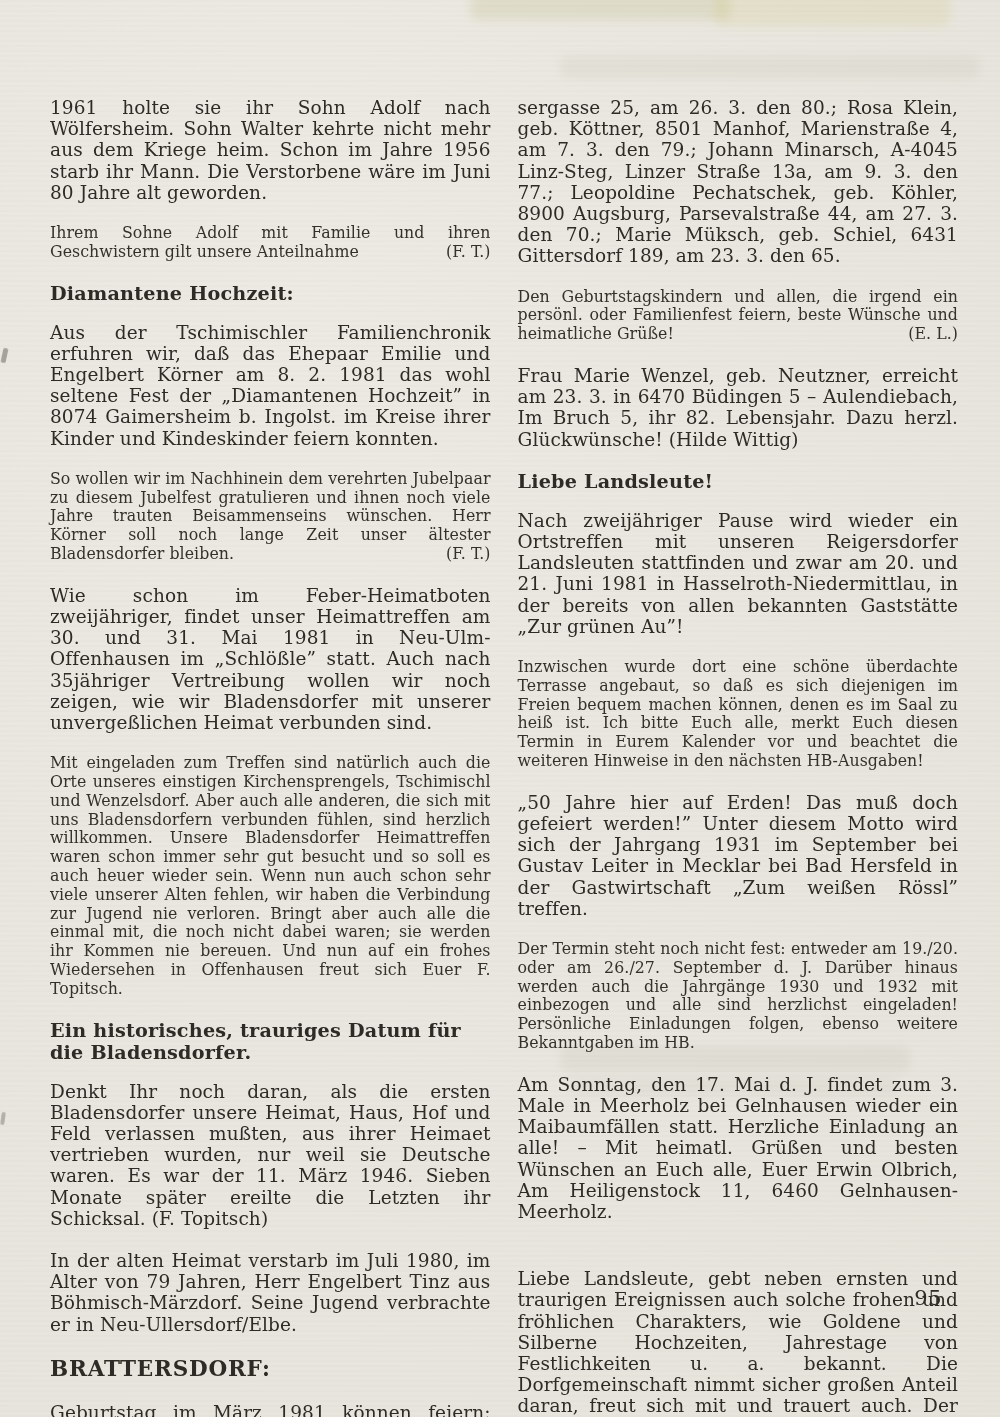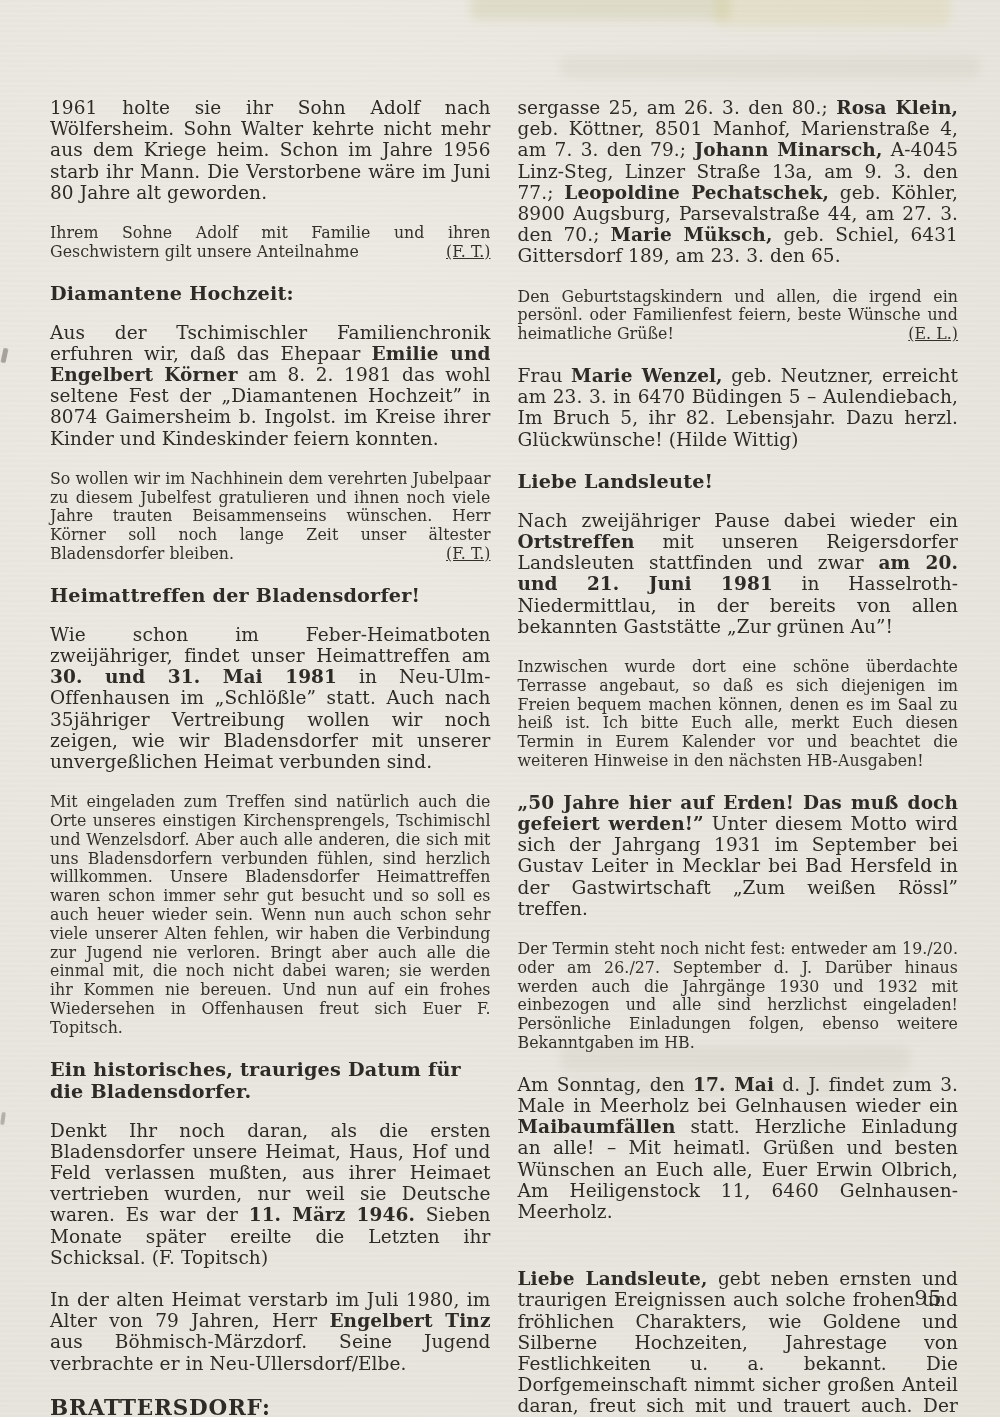--- a/index.html
+++ b/index.html
@@ -51,22 +51,22 @@
     letter-spacing: 0.8px;
     margin-top: 34px;
     margin-bottom: 14px;
   }
   .attribution {
     font-size: 18.5px;
     line-height: 21.2px;
     text-align: right;
   }
   .gap-top { margin-top: 46px !important; }
-  .b { font-weight: bold; }
-  .fr { float: right; text-decoration: underline; }
+  .b { font-weight: normal; }
+  .fr { float: right; }
   .page-number {
     position: absolute;
     right: 58px;
     bottom: 107px;
     font-size: 21px;
     letter-spacing: 0.5px;
     text-align: right;
   }
   
   .smudge { position: absolute; pointer-events: none; filter: blur(5px); border-radius: 8px; }
@@ -91,35 +91,34 @@
   <div class="speck speck-1"></div>
   <div class="speck speck-2"></div>
 
   <div class="columns">
     <div class="col">
         <div class="block para"><span class="">1961 holte sie ihr Sohn Adolf nach Wölfersheim. Sohn Walter kehrte nicht mehr aus dem Kriege heim. Schon im Jahre 1956 starb ihr Mann. Die Verstorbene wäre im Juni 80 Jahre alt geworden.</span></div>
         <div class="block para-small"><span class="">Ihrem Sohne Adolf mit Familie und ihren Geschwistern gilt unsere Anteilnahme</span><span class="fr">(F. T.)</span></div>
         <div class="block heading"><span class="">Diamantene Hochzeit:</span></div>
         <div class="block para"><span class="">Aus der Tschimischler Familienchronik erfuhren wir, daß das Ehepaar </span><span class="b ">Emilie und Engelbert Körner</span><span class=""> am 8. 2. 1981 das wohl seltene Fest der „Diamantenen Hochzeit” in 8074 Gaimersheim b. Ingolst. im Kreise ihrer Kinder und Kindeskinder feiern konnten.</span></div>
         <div class="block para-small"><span class="">So wollen wir im Nachhinein dem verehrten Jubelpaar zu diesem Jubelfest gratulieren und ihnen noch viele Jahre trauten Beisammenseins wünschen. Herr Körner soll noch lange Zeit unser ältester Bladensdorfer bleiben.</span><span class="fr">(F. T.)</span></div>
-        <div class="block heading"><span class="">Heimattreffen der Bladensdorfer!</span></div>
         <div class="block para"><span class="">Wie schon im Feber-Heimatboten zweijähriger, findet unser Heimattreffen am </span><span class="b ">30. und 31. Mai 1981</span><span class=""> in Neu-Ulm-Offenhausen im „Schlößle” statt. Auch nach 35jähriger Vertreibung wollen wir noch zeigen, wie wir Bladensdorfer mit unserer unvergeßlichen Heimat verbunden sind.</span></div>
         <div class="block para-small"><span class="">Mit eingeladen zum Treffen sind natürlich auch die Orte unseres einstigen Kirchensprengels, Tschimischl und Wenzelsdorf. Aber auch alle anderen, die sich mit uns Bladensdorfern verbunden fühlen, sind herzlich willkommen. Unsere Bladensdorfer Heimattreffen waren schon immer sehr gut besucht und so soll es auch heuer wieder sein. Wenn nun auch schon sehr viele unserer Alten fehlen, wir haben die Verbindung zur Jugend nie verloren. Bringt aber auch alle die einmal mit, die noch nicht dabei waren; sie werden ihr Kommen nie bereuen. Und nun auf ein frohes Wiedersehen in Offenhausen freut sich Euer F. Topitsch.</span></div>
         <div class="block heading"><span class="">Ein historisches, trauriges Datum für die Bladensdorfer.</span></div>
         <div class="block para"><span class="">Denkt Ihr noch daran, als die ersten Bladensdorfer unsere Heimat, Haus, Hof und Feld verlassen mußten, aus ihrer Heimaet vertrieben wurden, nur weil sie Deutsche waren. Es war der </span><span class="b ">11. März 1946.</span><span class=""> Sieben Monate später ereilte die Letzten ihr Schicksal. (F. Topitsch)</span></div>
         <div class="block para"><span class="">In der alten Heimat verstarb im Juli 1980, im Alter von 79 Jahren, Herr </span><span class="b ">Engelbert Tinz</span><span class=""> aus Böhmisch-Märzdorf. Seine Jugend verbrachte er in Neu-Ullersdorf/Elbe.</span></div>
         <div class="block heading-caps"><span class="">BRATTERSDORF:</span></div>
         <div class="block para"><span class="">Geburtstag im März 1981 können feiern: </span><span class="b ">Albine Meixner,</span><span class=""> 6430 Bad Hersfeld, Schlos-</span></div>
       </div>
     <div class="col">
         <div class="block para"><span class="">sergasse 25, am 26. 3. den 80.; </span><span class="b ">Rosa Klein,</span><span class=""> geb. Köttner, 8501 Manhof, Marienstraße 4, am 7. 3. den 79.; </span><span class="b ">Johann Minarsch,</span><span class=""> A-4045 Linz-Steg, Linzer Straße 13a, am 9. 3. den 77.; </span><span class="b ">Leopoldine Pechatschek,</span><span class=""> geb. Köhler, 8900 Augsburg, Parsevalstraße 44, am 27. 3. den 70.; </span><span class="b ">Marie Müksch,</span><span class=""> geb. Schiel, 6431 Gittersdorf 189, am 23. 3. den 65.</span></div>
         <div class="block para-small"><span class="">Den Geburtstagskindern und allen, die irgend ein persönl. oder Familienfest feiern, beste Wünsche und heimatliche Grüße!</span><span class="fr">(E. L.)</span></div>
         <div class="block para"><span class="">Frau </span><span class="b ">Marie Wenzel,</span><span class=""> geb. Neutzner, erreicht am 23. 3. in 6470 Büdingen 5 – Aulendiebach, Im Bruch 5, ihr 82. Lebensjahr. Dazu herzl. Glückwünsche! (Hilde Wittig)</span></div>
         <div class="block heading"><span class="">Liebe Landsleute!</span></div>
-        <div class="block para"><span class="">Nach zweijähriger Pause dabei wieder ein </span><span class="b ">Ortstreffen</span><span class=""> mit unseren Reigersdorfer Landsleuten stattfinden und zwar </span><span class="b ">am 20. und 21. Juni 1981</span><span class=""> in Hasselroth-Niedermittlau, in der bereits von allen bekannten Gaststätte „Zur grünen Au”!</span></div>
+        <div class="block para"><span class="">Nach zweijähriger Pause wird wieder ein </span><span class="b ">Ortstreffen</span><span class=""> mit unseren Reigersdorfer Landsleuten stattfinden und zwar </span><span class="b ">am 20. und 21. Juni 1981</span><span class=""> in Hasselroth-Niedermittlau, in der bereits von allen bekannten Gaststätte „Zur grünen Au”!</span></div>
         <div class="block para-small"><span class="">Inzwischen wurde dort eine schöne überdachte Terrasse angebaut, so daß es sich diejenigen im Freien bequem machen können, denen es im Saal zu heiß ist. Ich bitte Euch alle, merkt Euch diesen Termin in Eurem Kalender vor und beachtet die weiteren Hinweise in den nächsten HB-Ausgaben!</span></div>
         <div class="block para"><span class="b ">„50 Jahre hier auf Erden! Das muß doch gefeiert werden!”</span><span class=""> Unter diesem Motto wird sich der Jahrgang 1931 im September bei Gustav Leiter in Mecklar bei Bad Hersfeld in der Gastwirtschaft „Zum weißen Rössl” treffen.</span></div>
         <div class="block para-small"><span class="">Der Termin steht noch nicht fest: entweder am 19./20. oder am 26./27. September d. J. Darüber hinaus werden auch die Jahrgänge 1930 und 1932 mit einbezogen und alle sind herzlichst eingeladen! Persönliche Einladungen folgen, ebenso weitere Bekanntgaben im HB.</span></div>
         <div class="block para"><span class="">Am Sonntag, den </span><span class="b ">17. Mai</span><span class=""> d. J. findet zum 3. Male in Meerholz bei Gelnhausen wieder ein </span><span class="b ">Maibaumfällen</span><span class=""> statt. Herzliche Einladung an alle! – Mit heimatl. Grüßen und besten Wünschen an Euch alle, Euer Erwin Olbrich, Am Heiligenstock 11, 6460 Gelnhausen-Meerholz.</span></div>
         <div class="block para gap-top"><span class="b ">Liebe Landsleute,</span><span class=""> gebt neben ernsten und traurigen Ereignissen auch solche frohen und fröhlichen Charakters, wie Goldene und Silberne Hochzeiten, Jahrestage von Festlichkeiten u. a. bekannt. Die Dorfgemeinschaft nimmt sicher großen Anteil daran, freut sich mit und trauert auch. Der „Heimatbote” verbindet uns und hält unsere bewährte Gemeinschaft zusammen. Werbt darum neue Bezieher!</span><span class="fr">(Ed. Lack)</span></div>
       </div>
   </div>
 
   <div class="page-number">95</div>
 </div>

